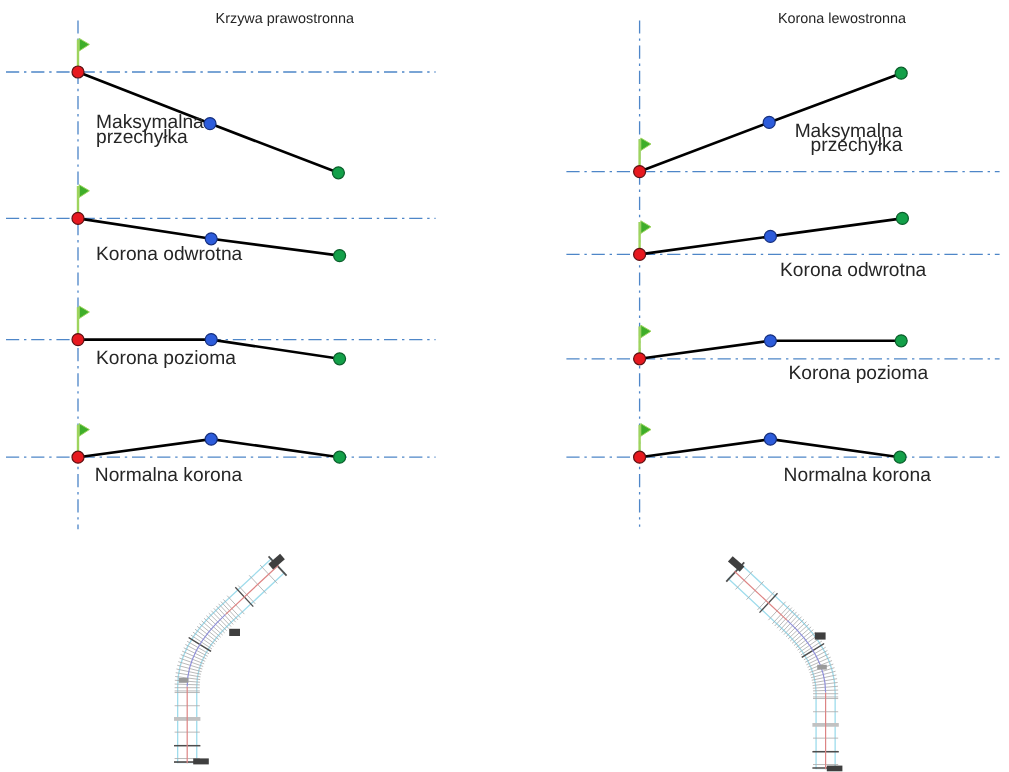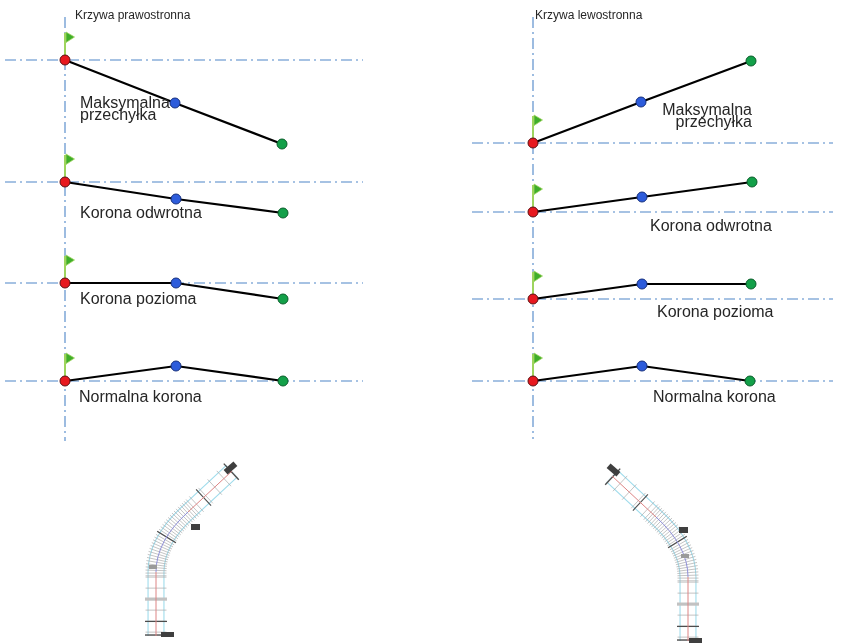--- a/index.html
+++ b/index.html
@@ -8,21 +8,21 @@
     background:#ffffff;
     font-family:"Liberation Sans", sans-serif;
   }
   #scene{position:absolute;left:0;top:0;}
   .lbl{
     position:absolute;
     font-size:16px;line-height:11.5px;
     color:#262626;
     white-space:pre-line;
   }
-  .title{font-size:12px;text-align:left;}
+  .title{font-size:12px;text-align:right;}
 </style>
 </head>
 <body>
 
 <svg id="scene" width="841" height="643" viewBox="0 0 841 643">
     <line x1="65" y1="17" x2="65" y2="441" stroke="#4e86c8" stroke-width="1.1" stroke-dasharray="11 4 2 4"></line>
     <line x1="5" y1="60" x2="363" y2="60" stroke="#4e86c8" stroke-width="1.1" stroke-dasharray="11 4 2 4"></line>
     <line x1="5" y1="182" x2="363" y2="182" stroke="#4e86c8" stroke-width="1.1" stroke-dasharray="11 4 2 4"></line>
     <line x1="5" y1="283" x2="363" y2="283" stroke="#4e86c8" stroke-width="1.1" stroke-dasharray="11 4 2 4"></line>
     <line x1="5" y1="381" x2="363" y2="381" stroke="#4e86c8" stroke-width="1.1" stroke-dasharray="11 4 2 4"></line>
@@ -188,21 +188,21 @@
     <path d="M688,577 Q688,546 656,517" fill="none" stroke="#8f8fd9" stroke-width="1"></path>
     <path d="M656,517 L612,476" fill="none" stroke="#dd8484" stroke-width="1"></path>
     <rect x="689" y="638" width="13" height="5" fill="#3f3f3f" transform="rotate(0 695.5 640.5)"></rect>
     <rect x="681" y="554" width="8" height="4" fill="#9a9a9a" transform="rotate(0 685 556)"></rect>
     <rect x="679" y="527" width="9" height="6" fill="#3f3f3f" transform="rotate(0 683.5 530)"></rect>
     <rect x="607" y="467" width="13" height="6" fill="#3f3f3f" transform="rotate(41 613.5 470)"></rect>
   </svg>
 
 <div class="lbl title" style="left:75px;  top:10px; width:220px;">Krzywa prawostronna</div>
 
-<div class="lbl title" style="left:535px; top:10px; width:220px;">Krzywa lewostronna</div>
+<div class="lbl title" style="left:535px; top:10px; width:220px;">Korona lewostronna</div>
 
 <div class="lbl" style="left:80px; top:97px;">Maksymalna
 przechyłka</div>
 <div class="lbl" style="left:80px; top:207px;">Korona odwrotna</div>
 <div class="lbl" style="left:80px; top:293px;">Korona pozioma</div>
 <div class="lbl" style="left:79px; top:391px;">Normalna korona</div>
 
 <div class="lbl" style="left:612px; top:104px; width:140px; text-align:right;">Maksymalna
 przechyłka</div>
 <div class="lbl" style="left:650px; top:220px;">Korona odwrotna</div>

